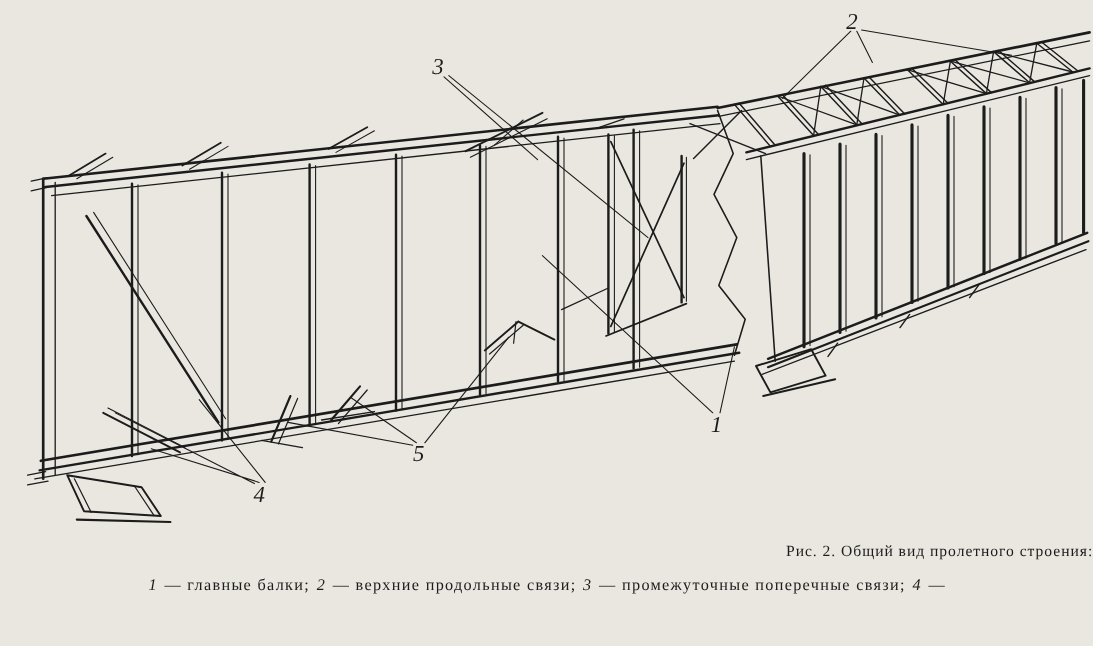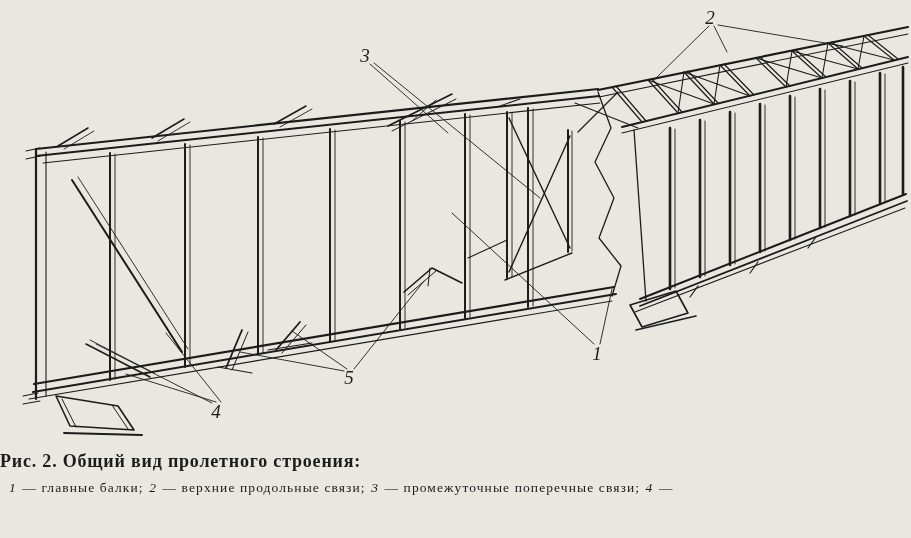--- a/index.html
+++ b/index.html
@@ -12,27 +12,27 @@
   }
   .drawing{position:absolute;left:0;top:0;display:block;}
   .ink path, .ink polyline{stroke:var(--ink);fill:none;}
   .ink{stroke-linecap:round;stroke-linejoin:round;}
   .callout{
     font-family:"Liberation Serif", serif;
     font-style:italic;font-size:19px;fill:var(--ink);
   }
   .caption{
     position:absolute;top:451px;left:0;right:0;
-    text-align:left;font-size:18px;letter-spacing:0.8px;font-weight:bold;
+    text-align:right;font-size:13px;letter-spacing:0.8px;
   }
   .legend{
     position:absolute;top:479px;left:8px;right:8px;
     font-size:13.5px;letter-spacing:1.1px;line-height:17.5px;
   }
-  .legend-line{white-space:nowrap;}
+  .legend-line{text-align:center;white-space:nowrap;}
   .legend-line i{font-style:italic;padding:0 1px;}
 </style>
 </head>
 <body>
 
 <div class="page">
 
   <svg class="drawing" width="911" height="450" viewBox="0 0 911 450" xmlns="http://www.w3.org/2000/svg">
     <g class="ink">
 

